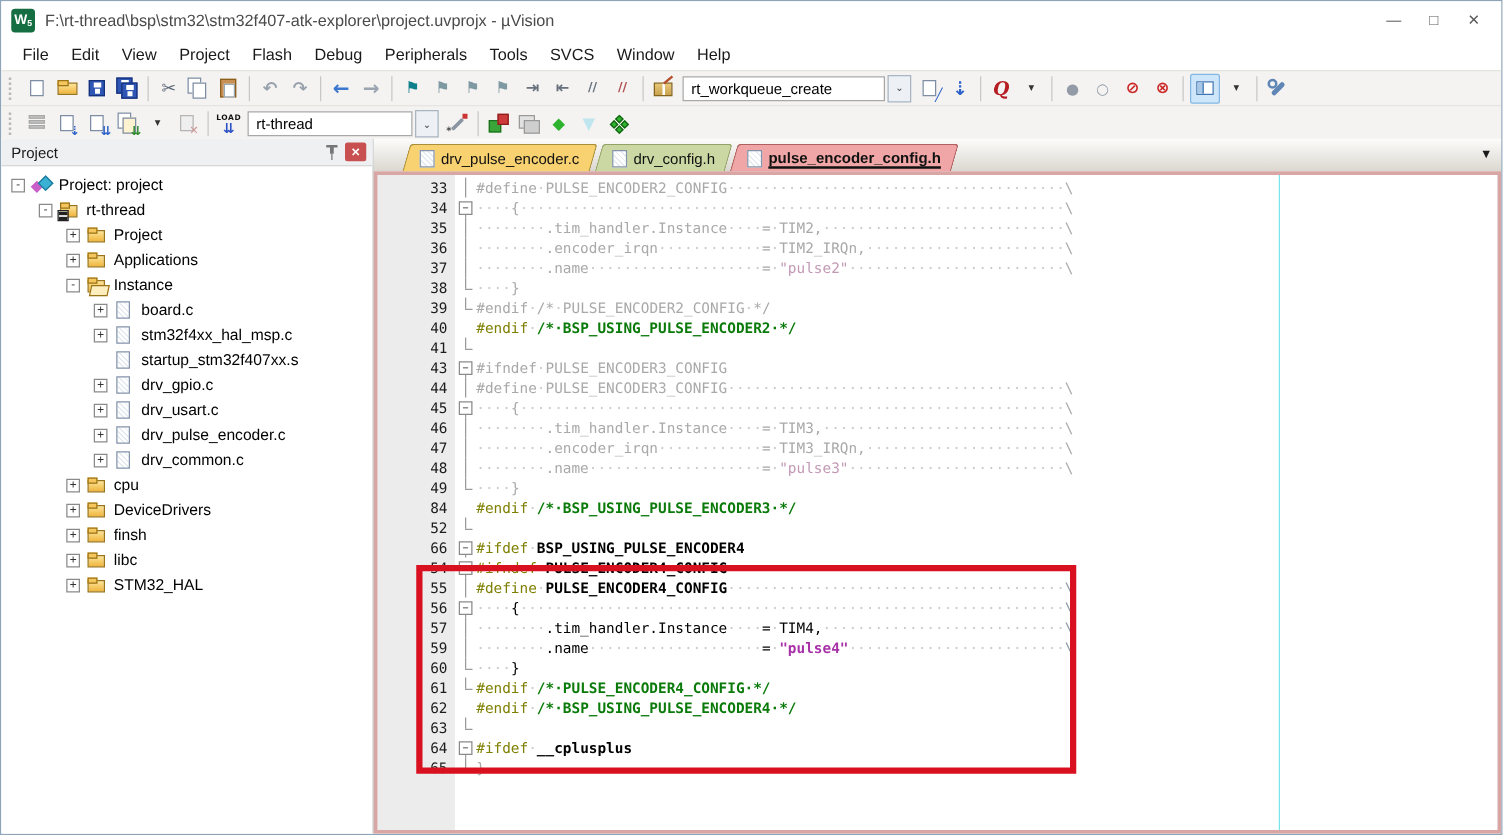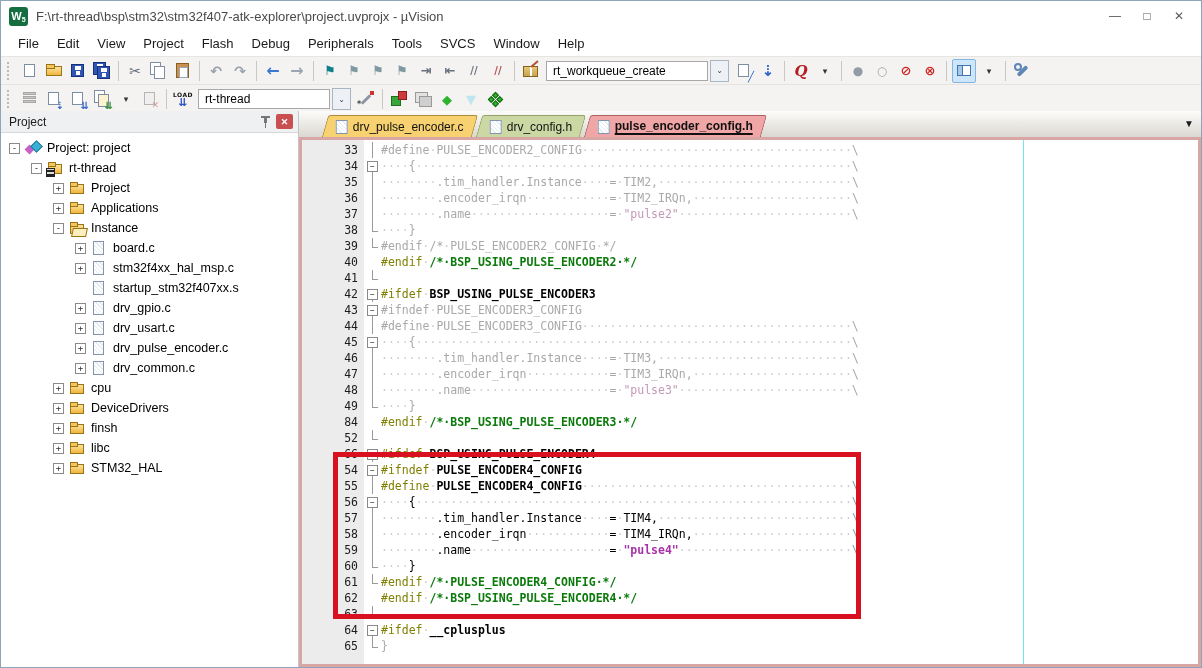--- a/index.html
+++ b/index.html
@@ -522,25 +522,20 @@
               <span class="num">40</span>
               <span class="fold"></span>
               <span class="src"><span class="c-kw">#endif</span><span class="c-dt">·</span><span class="c-cm">/*·BSP_USING_PULSE_ENCODER2·*/</span></span>
             </div>
             <div class="ln">
               <span class="num">41</span>
               <span class="fold f-end"></span>
               <span class="src"></span>
             </div>
             <div class="ln">
-              <span class="num">42</span>
-              <span class="fold f-box"></span>
-              <span class="src"><span class="c-kw">#ifdef</span><span class="c-dt">·</span><span class="c-mac">BSP_USING_PULSE_ENCODER3</span></span>
-            </div>
-            <div class="ln">
               <span class="num">43</span>
               <span class="fold f-box"></span>
               <span class="src"><span class="c-ia">#ifndef</span><span class="c-iad">·</span><span class="c-ia">PULSE_ENCODER3_CONFIG</span></span>
             </div>
             <div class="ln">
               <span class="num">44</span>
               <span class="fold f-line"></span>
               <span class="src"><span class="c-ia">#define</span><span class="c-iad">·</span><span class="c-ia">PULSE_ENCODER3_CONFIG</span><span class="c-iad">·······································</span><span class="c-ia">\</span></span>
             </div>
             <div class="ln">
@@ -595,25 +590,20 @@
             </div>
             <div class="ln">
               <span class="num">56</span>
               <span class="fold f-box"></span>
               <span class="src"><span class="c-dt">····</span><span class="c-id">{</span><span class="c-dt">·······························································</span><span class="c-bs">\</span></span>
             </div>
             <div class="ln">
               <span class="num">57</span>
               <span class="fold f-line"></span>
               <span class="src"><span class="c-dt">········</span><span class="c-id">.tim_handler.Instance</span><span class="c-dt">····</span><span class="c-id">=</span><span class="c-dt">·</span><span class="c-id">TIM4,</span><span class="c-dt">····························</span><span class="c-bs">\</span></span>
-            </div>
-            <div class="ln">
-              <span class="num">58</span>
-              <span class="fold f-line"></span>
-              <span class="src"><span class="c-dt">········</span><span class="c-id">.encoder_irqn</span><span class="c-dt">············</span><span class="c-id">=</span><span class="c-dt">·</span><span class="c-id">TIM4_IRQn,</span><span class="c-dt">·······················</span><span class="c-bs">\</span></span>
             </div>
             <div class="ln">
               <span class="num">59</span>
               <span class="fold f-line"></span>
               <span class="src"><span class="c-dt">········</span><span class="c-id">.name</span><span class="c-dt">····················</span><span class="c-id">=</span><span class="c-dt">·</span><span class="c-st">"pulse4"</span><span class="c-dt">·························</span><span class="c-bs">\</span></span>
             </div>
             <div class="ln">
               <span class="num">60</span>
               <span class="fold f-end"></span>
               <span class="src"><span class="c-dt">····</span><span class="c-id">}</span></span>

